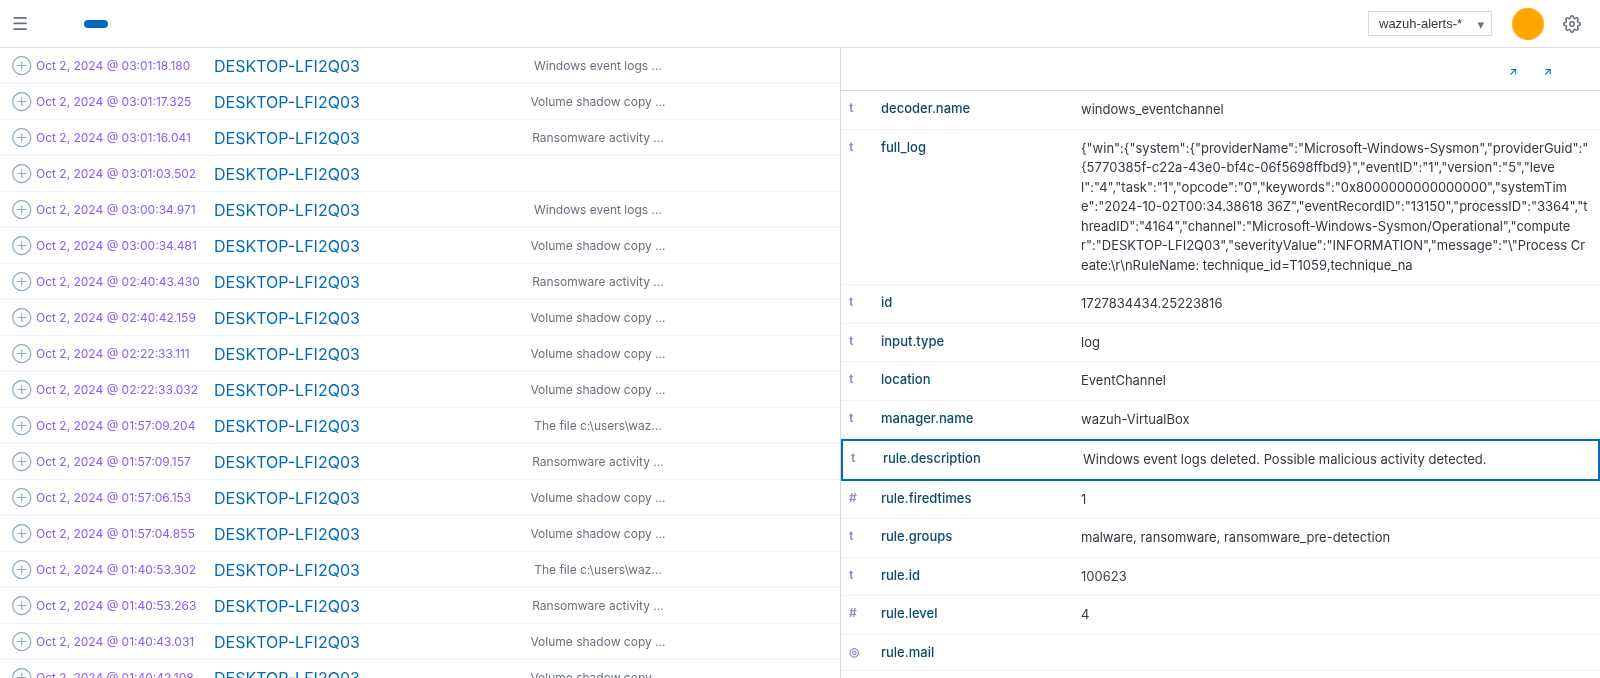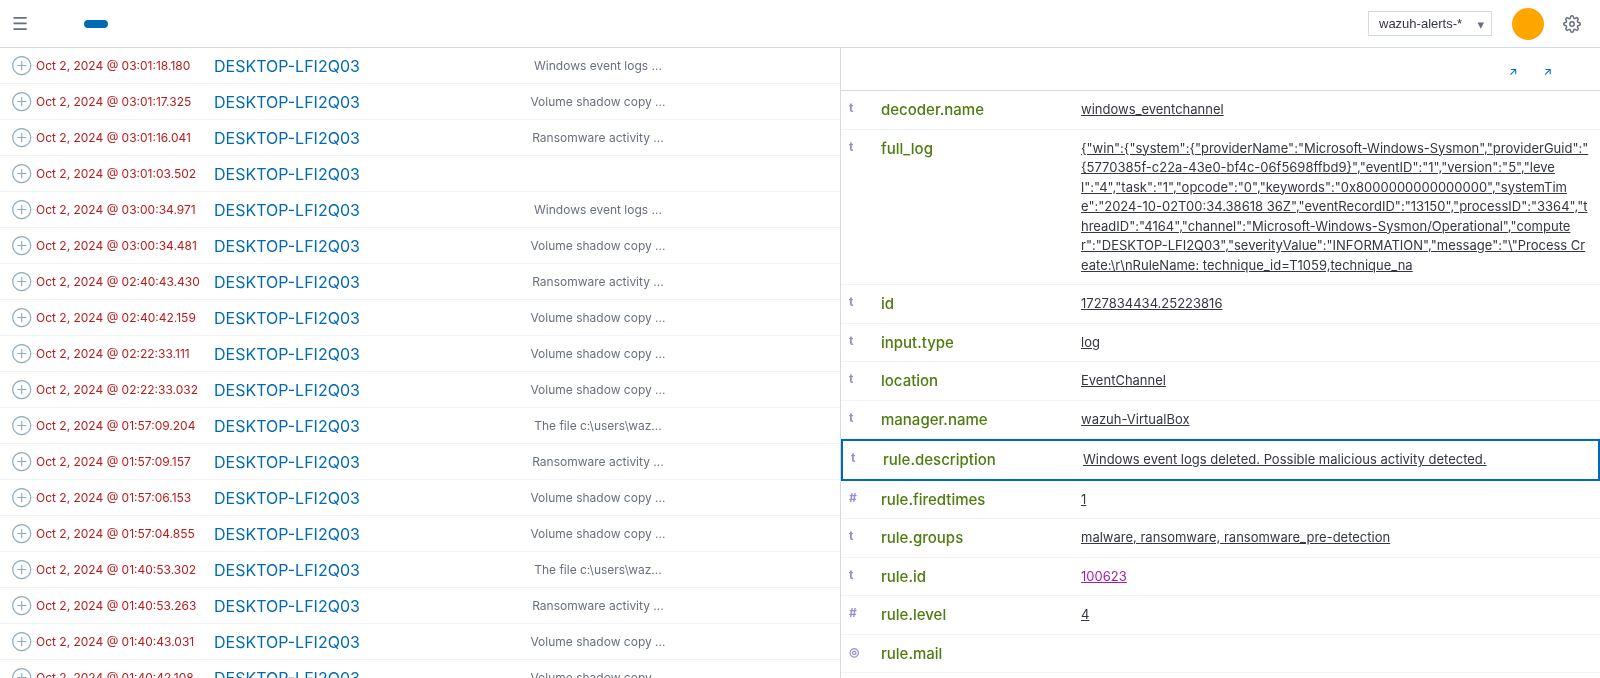--- a/index.html
+++ b/index.html
@@ -60,21 +60,21 @@
     .table-row {
       display: flex; align-items: center;
       padding: 6px 12px; border-bottom: 1px solid #f0f4f9;
       min-height: 36px; gap: 8px;
     }
 
     .row-icon {
       color: #8eadc1; font-size: 14px; flex-shrink: 0; width: 16px;
     }
     .row-timestamp {
-      color: #b91c1c; font-size: 12px; min-width: 170px; flex-shrink: 0;
+      color: #8b5cf6; font-size: 12px; min-width: 170px; flex-shrink: 0;
     }
     .row-host {
       color: #006BB4; font-size: 16px; min-width: 140px; flex-shrink: 0;
     }
     .row-desc {
       color: #69707d; font-size: 12px; flex: 1; overflow: hidden;
       white-space: nowrap; text-overflow: ellipsis; text-align: center;
     }
 
     
@@ -113,29 +113,28 @@
     }
     .details-row.highlighted {
       border: 2px solid #006BB4;
     }
     .details-type {
       width: 32px; flex-shrink: 0; padding: 9px 8px;
       color: #998dce; font-size: 12px; font-weight: 700;
     }
     .details-key {
       width: 200px; flex-shrink: 0; padding: 9px 8px;
-      color: #4d7c0f; font-size: 15px; font-weight: 500;
+      color: #0c4a6e; font-size: 13px; font-weight: 500;
     }
     .details-value {
       flex: 1; padding: 9px 8px;
       color: #343741; font-size: 13px; word-break: break-all;
       line-height: 1.5;
-      text-decoration: underline;
-    }
-    .details-value.link { color: #a21caf; cursor: pointer; }
+    }
+    .details-value.link { color: #404040; cursor: pointer; }
   </style>
 </head>
 <body>
 
 <div class="topbar">
   <span class="hamburger">☰</span>
   <div class="topbar-logo">
     <span class="logo-w"></span>
   </div>
   <div class="topbar-tag"></div>

